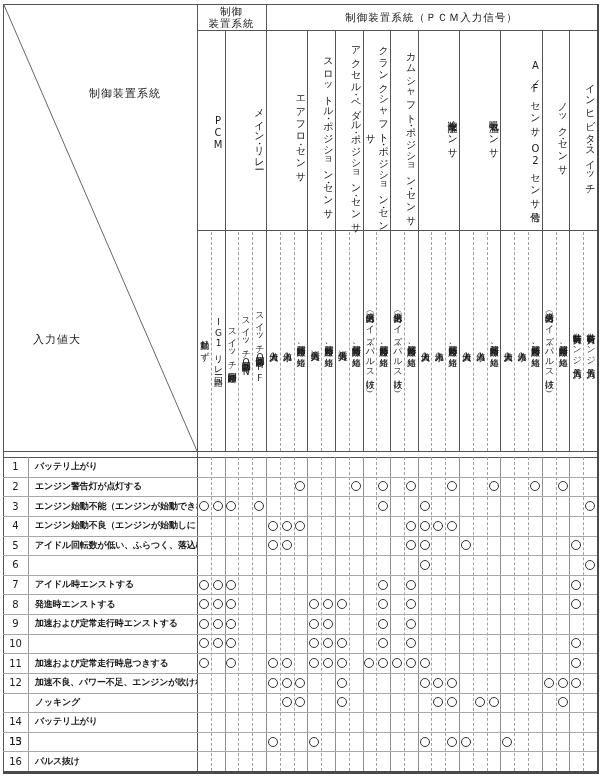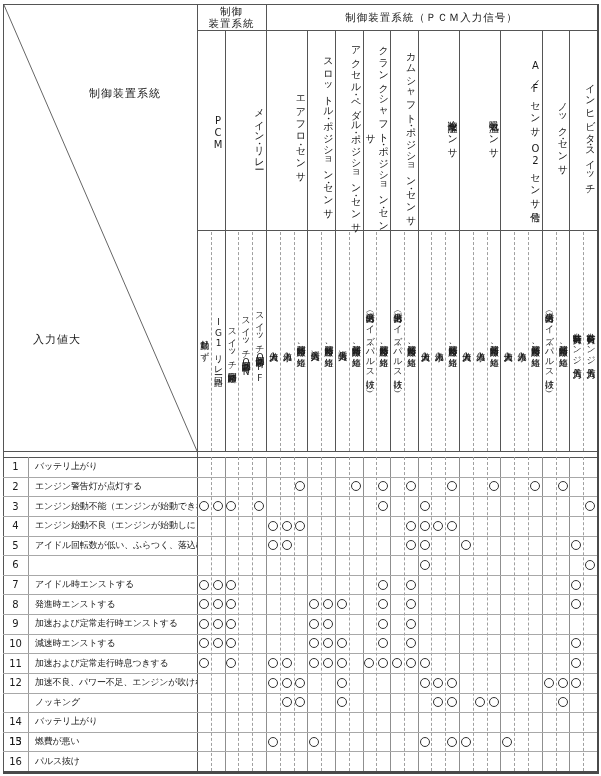--- a/index.html
+++ b/index.html
@@ -16,21 +16,21 @@
   .vdot{position:absolute;width:0;border-left:1px dashed #a0a0a0;}
   .vtext{writing-mode:vertical-rl;text-orientation:upright;display:flex;justify-content:center;}
   .parent-cell{position:absolute;font-size:10px;letter-spacing:1px;line-height:13px;
                padding-top:6px;box-sizing:border-box;text-align:center;}
   .sub-cell{position:absolute;font-size:9px;letter-spacing:0.5px;line-height:12px;
             padding-top:6px;box-sizing:border-box;}
   .title-cell{position:absolute;display:flex;align-items:center;justify-content:center;
               font-size:10.5px;line-height:12px;text-align:center;white-space:pre-line;letter-spacing:1px;}
   .row-num{position:absolute;display:flex;align-items:center;justify-content:center;font-size:10px;}
   .row-label{position:absolute;display:flex;align-items:center;font-size:9px;letter-spacing:-0.2px;
-             padding-left:7px;box-sizing:border-box;white-space:nowrap;overflow:hidden;}
+             padding-left:7px;box-sizing:border-box;white-space:nowrap;overflow:hidden;font-weight:bold;}
   .mark{position:absolute;width:8px;height:8px;border:1px solid #333;border-radius:50%;
         box-sizing:content-box;background:transparent;}
   .corner-label{position:absolute;font-size:11px;letter-spacing:1px;}
 </style>
 </head>
 <body>
 
 <div id="app">
 
   <div class="abs" id="corner-cell" style="left:3px;top:4px;width:194px;height:447px;">
@@ -224,21 +224,20 @@
     <div class="row-label" style="left: 28px; top: 614px; width: 169px; height: 19.625px;">加速および定常走行時エンストする</div>
     <div class="mark" style="left: 198.897px; top: 618.812px;"></div>
     <div class="mark" style="left: 212.69px; top: 618.812px;"></div>
     <div class="mark" style="left: 226.483px; top: 618.812px;"></div>
     <div class="mark" style="left: 309.241px; top: 618.812px;"></div>
     <div class="mark" style="left: 323.034px; top: 618.812px;"></div>
     <div class="mark" style="left: 378.207px; top: 618.812px;"></div>
     <div class="mark" style="left: 405.793px; top: 618.812px;"></div>
     <div class="hline light" style="left: 3px; top: 633.625px; width: 594px;"></div>
     <div class="row-num" style="left: 3px; top: 633.625px; width: 25px; height: 19.625px;">10</div>
-    <div class="row-label" style="left: 28px; top: 633.625px; width: 169px; height: 19.625px;">減速時エンストする</div>
     <div class="mark" style="left: 198.897px; top: 638.438px;"></div>
     <div class="mark" style="left: 212.69px; top: 638.438px;"></div>
     <div class="mark" style="left: 226.483px; top: 638.438px;"></div>
     <div class="mark" style="left: 309.241px; top: 638.438px;"></div>
     <div class="mark" style="left: 323.034px; top: 638.438px;"></div>
     <div class="mark" style="left: 336.828px; top: 638.438px;"></div>
     <div class="mark" style="left: 378.207px; top: 638.438px;"></div>
     <div class="mark" style="left: 405.793px; top: 638.438px;"></div>
     <div class="mark" style="left: 571.31px; top: 638.438px;"></div>
     <div class="hline light" style="left: 3px; top: 653.25px; width: 594px;"></div>
@@ -279,21 +278,20 @@
     <div class="mark" style="left: 433.379px; top: 697.312px;"></div>
     <div class="mark" style="left: 447.172px; top: 697.312px;"></div>
     <div class="mark" style="left: 474.759px; top: 697.312px;"></div>
     <div class="mark" style="left: 488.552px; top: 697.312px;"></div>
     <div class="mark" style="left: 557.517px; top: 697.312px;"></div>
     <div class="hline light" style="left: 3px; top: 712.125px; width: 594px;"></div>
     <div class="row-num" style="left: 3px; top: 712.125px; width: 25px; height: 19.625px;">14</div>
     <div class="row-label" style="left: 28px; top: 712.125px; width: 169px; height: 19.625px;">バッテリ上がり</div>
     <div class="hline light" style="left: 3px; top: 731.75px; width: 594px;"></div>
     <div class="row-num" style="left: 3px; top: 731.75px; width: 25px; height: 19.625px;">15</div>
-    <div class="row-label" style="left: 28px; top: 731.75px; width: 169px; height: 19.625px;">燃費が悪い</div>
     <div class="mark" style="left: 267.862px; top: 736.562px;"></div>
     <div class="mark" style="left: 309.241px; top: 736.562px;"></div>
     <div class="mark" style="left: 419.586px; top: 736.562px;"></div>
     <div class="mark" style="left: 447.172px; top: 736.562px;"></div>
     <div class="mark" style="left: 460.966px; top: 736.562px;"></div>
     <div class="mark" style="left: 502.345px; top: 736.562px;"></div>
     <div class="hline light" style="left: 3px; top: 751.375px; width: 594px;"></div>
     <div class="row-num" style="left: 3px; top: 751.375px; width: 25px; height: 19.625px;">16</div>
     <div class="row-label" style="left: 28px; top: 751.375px; width: 169px; height: 19.625px;">パルス抜け</div>
   </div>

